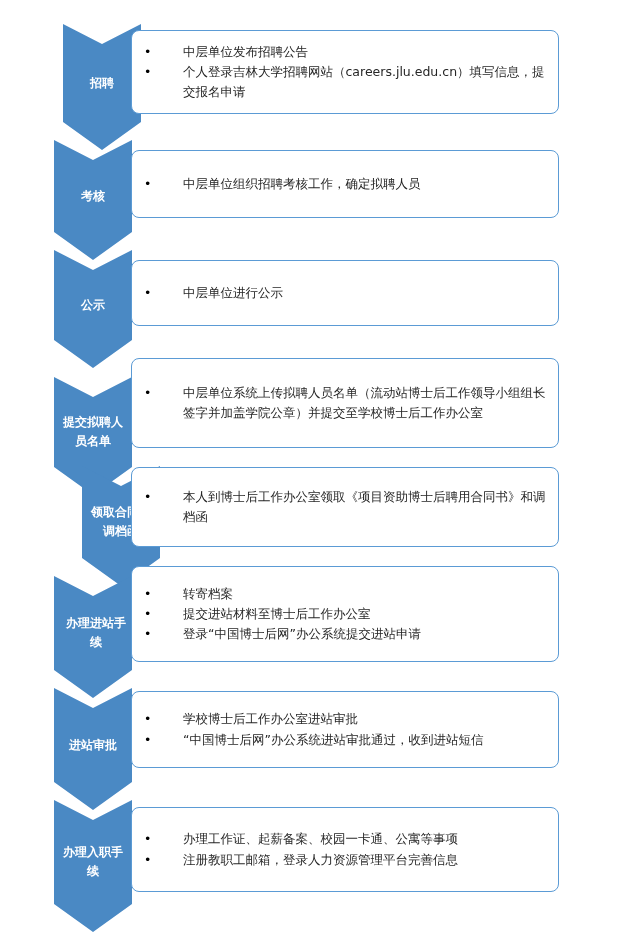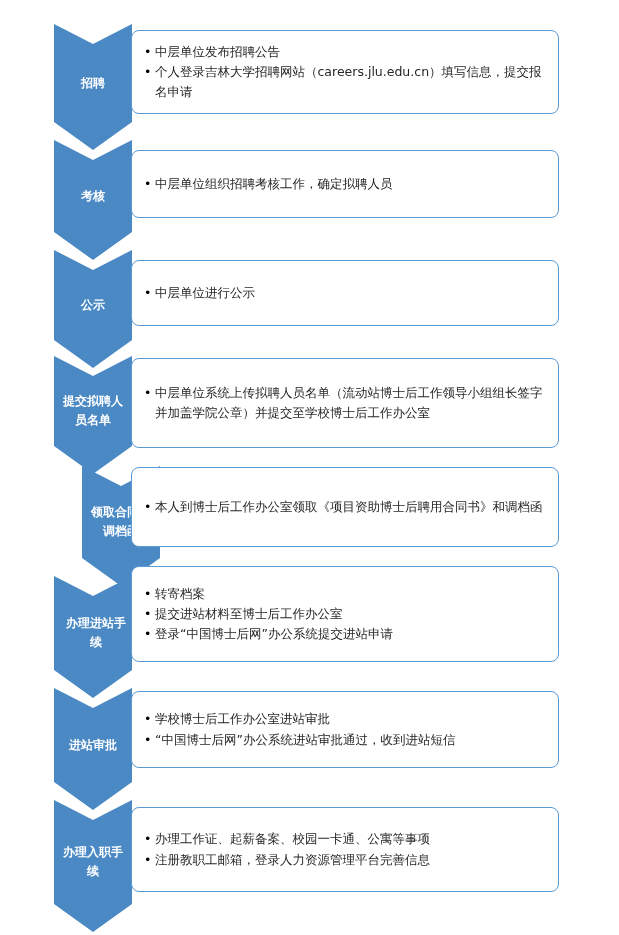--- a/index.html
+++ b/index.html
@@ -53,28 +53,29 @@
     color: #262626;
     line-height: 1.62;
   }
   .bullet-marker {
     flex: 0 0 11px;
     width: 11px;
     color: #000000;
   }
   .bullet-text {
     flex: 1;
+    margin-left: 28px;
   }
 </style>
 </head>
 <body>
 
 <div class="canvas">
 
-  <div class="chevron" style="top:24px;height:126px;">
+  <div class="chevron" style="top:24px;height:126px;margin-left:9px;">
     <span class="chevron-label">招聘</span>
   </div>
   <div class="box" style="top:30px;height:84px;">
     <div class="bullet-line">
       <span class="bullet-marker">•</span>
       <span class="bullet-text">中层单位发布招聘公告</span>
     </div>
     <div class="bullet-line">
       <span class="bullet-marker">•</span>
       <span class="bullet-text">个人登录吉林大学招聘网站（careers.jlu.edu.cn）填写信息，提交报名申请</span>
@@ -94,21 +95,21 @@
   <div class="chevron" style="top:250px;height:118px;">
     <span class="chevron-label">公示</span>
   </div>
   <div class="box" style="top:260px;height:66px;">
     <div class="bullet-line">
       <span class="bullet-marker">•</span>
       <span class="bullet-text">中层单位进行公示</span>
     </div>
   </div>
 
-  <div class="chevron" style="top:356px;height:118px;justify-content:center;">
+  <div class="chevron" style="top:377px;height:118px;justify-content:center;">
     <span class="chevron-label">提交拟聘人员名单</span>
   </div>
   <div class="box" style="top:358px;height:90px;">
     <div class="bullet-line">
       <span class="bullet-marker">•</span>
       <span class="bullet-text">中层单位系统上传拟聘人员名单（流动站博士后工作领导小组组长签字并加盖学院公章）并提交至学校博士后工作办公室</span>
     </div>
   </div>
 
   <div class="chevron" style="top:466px;height:120px;margin-left:28px;">

